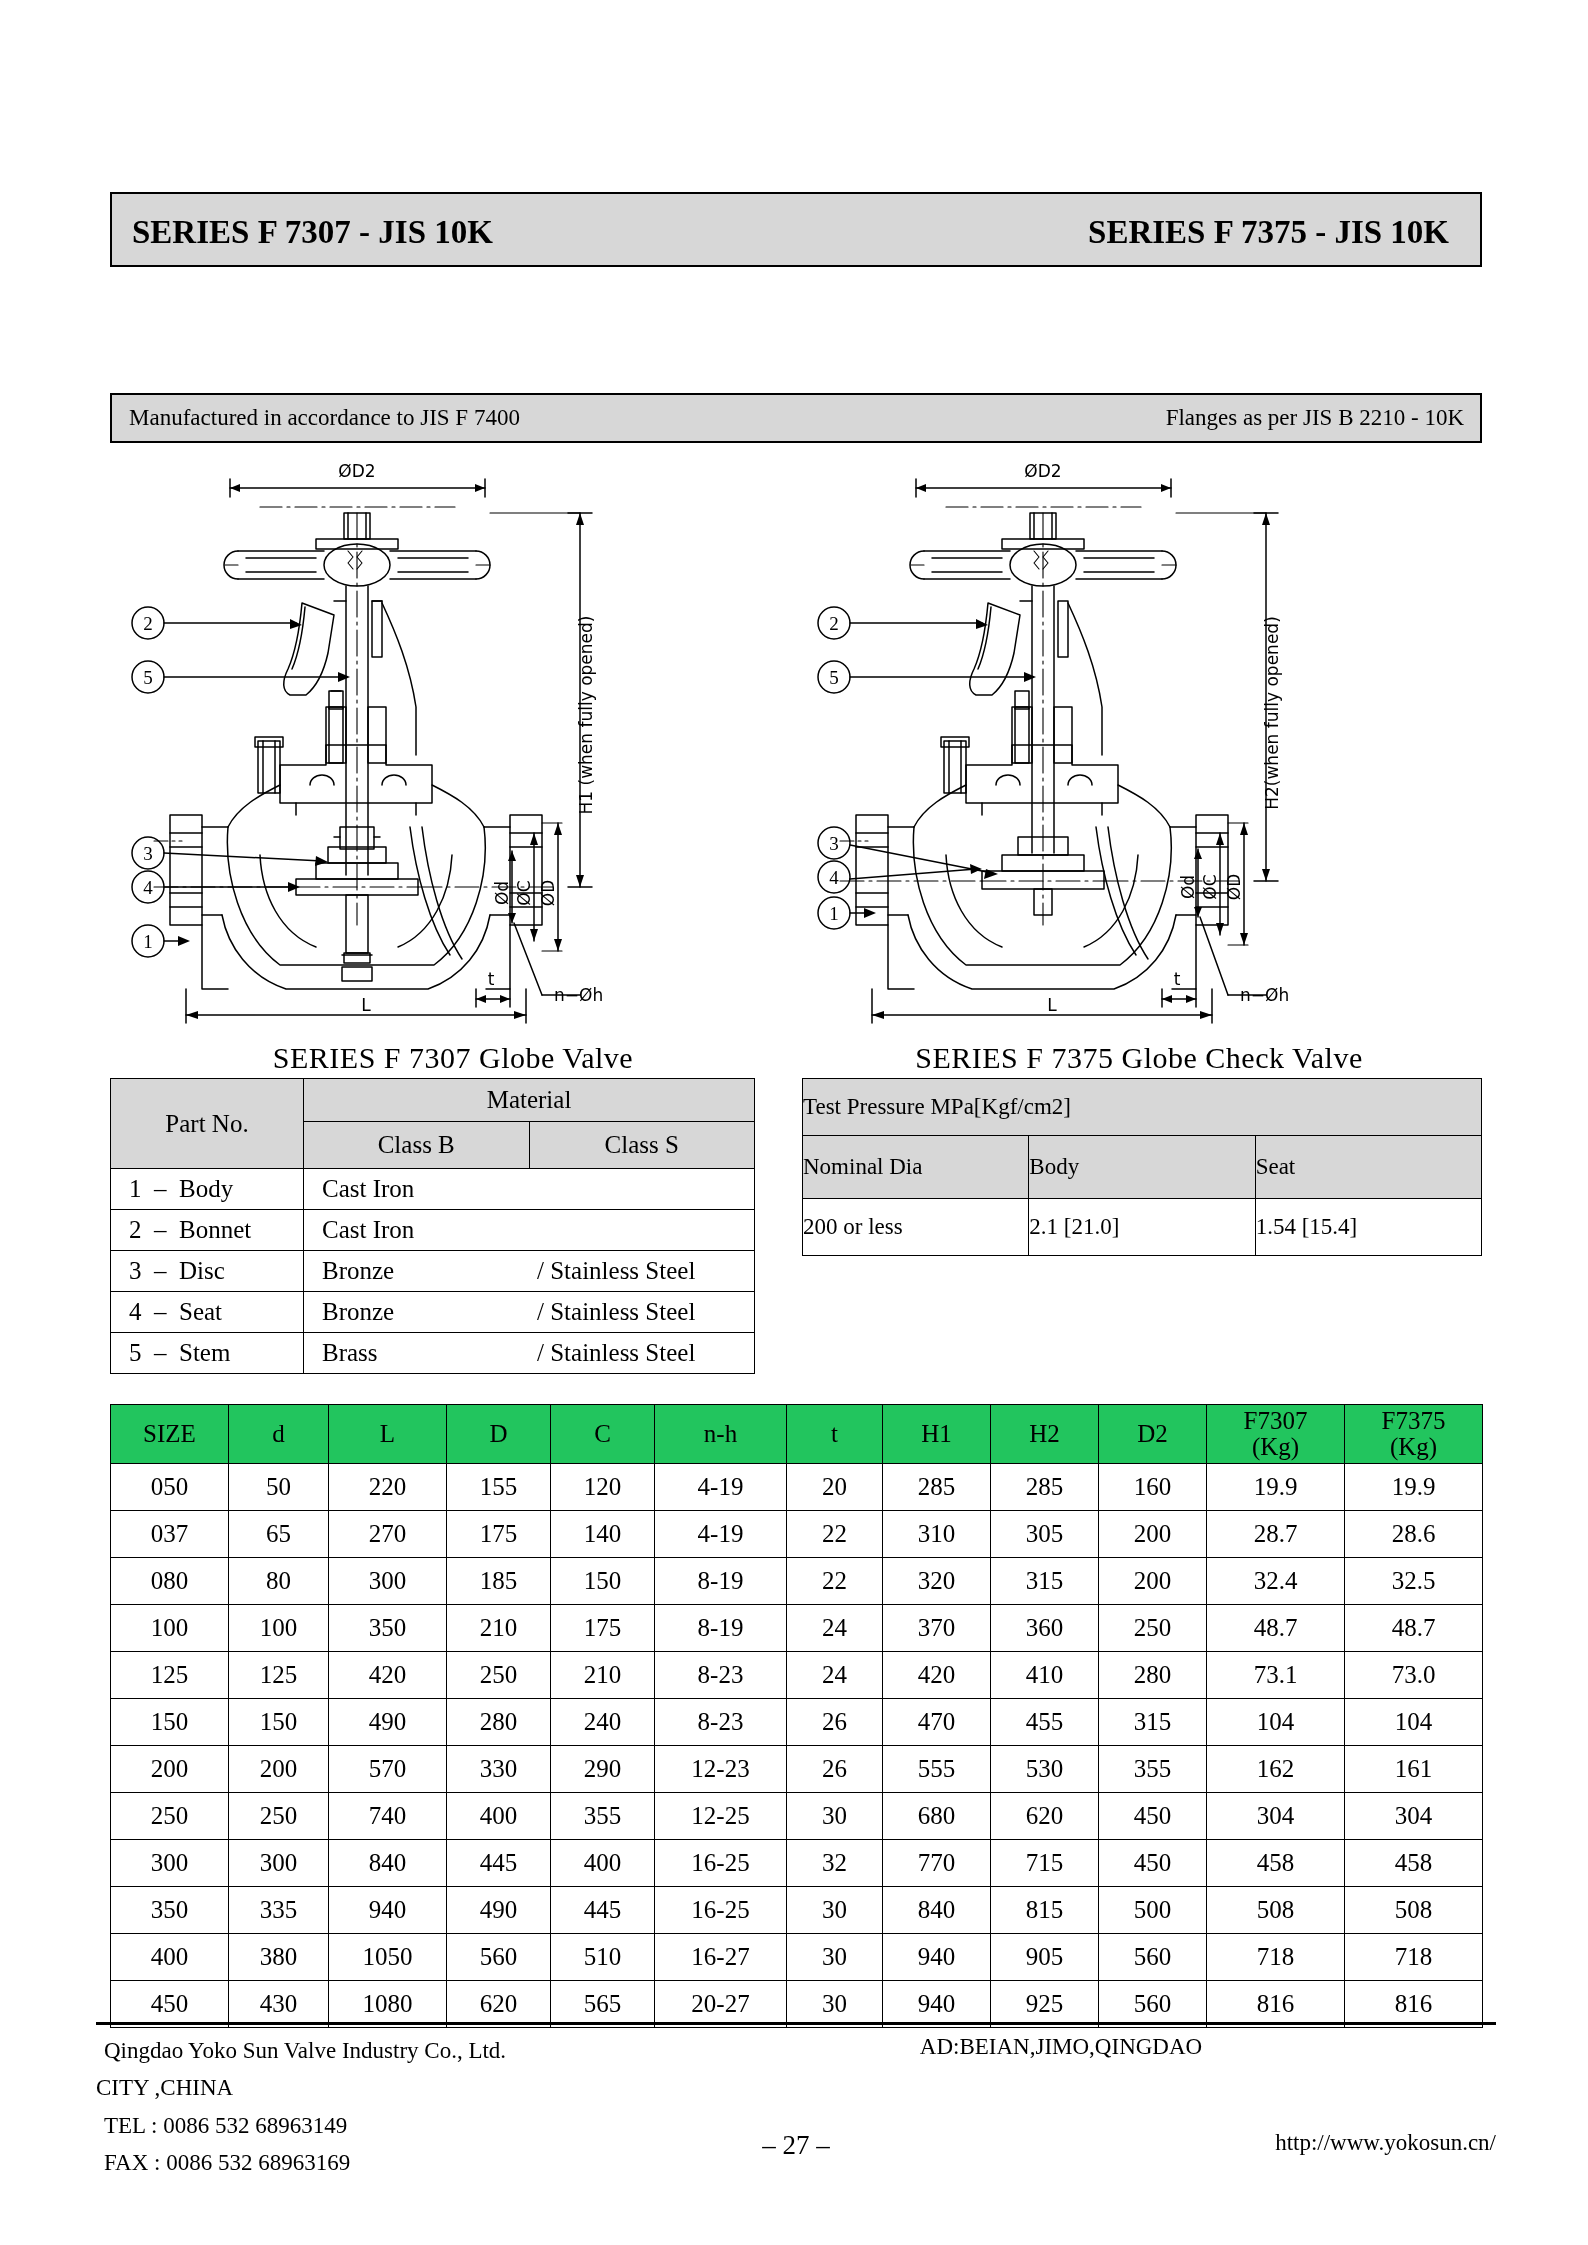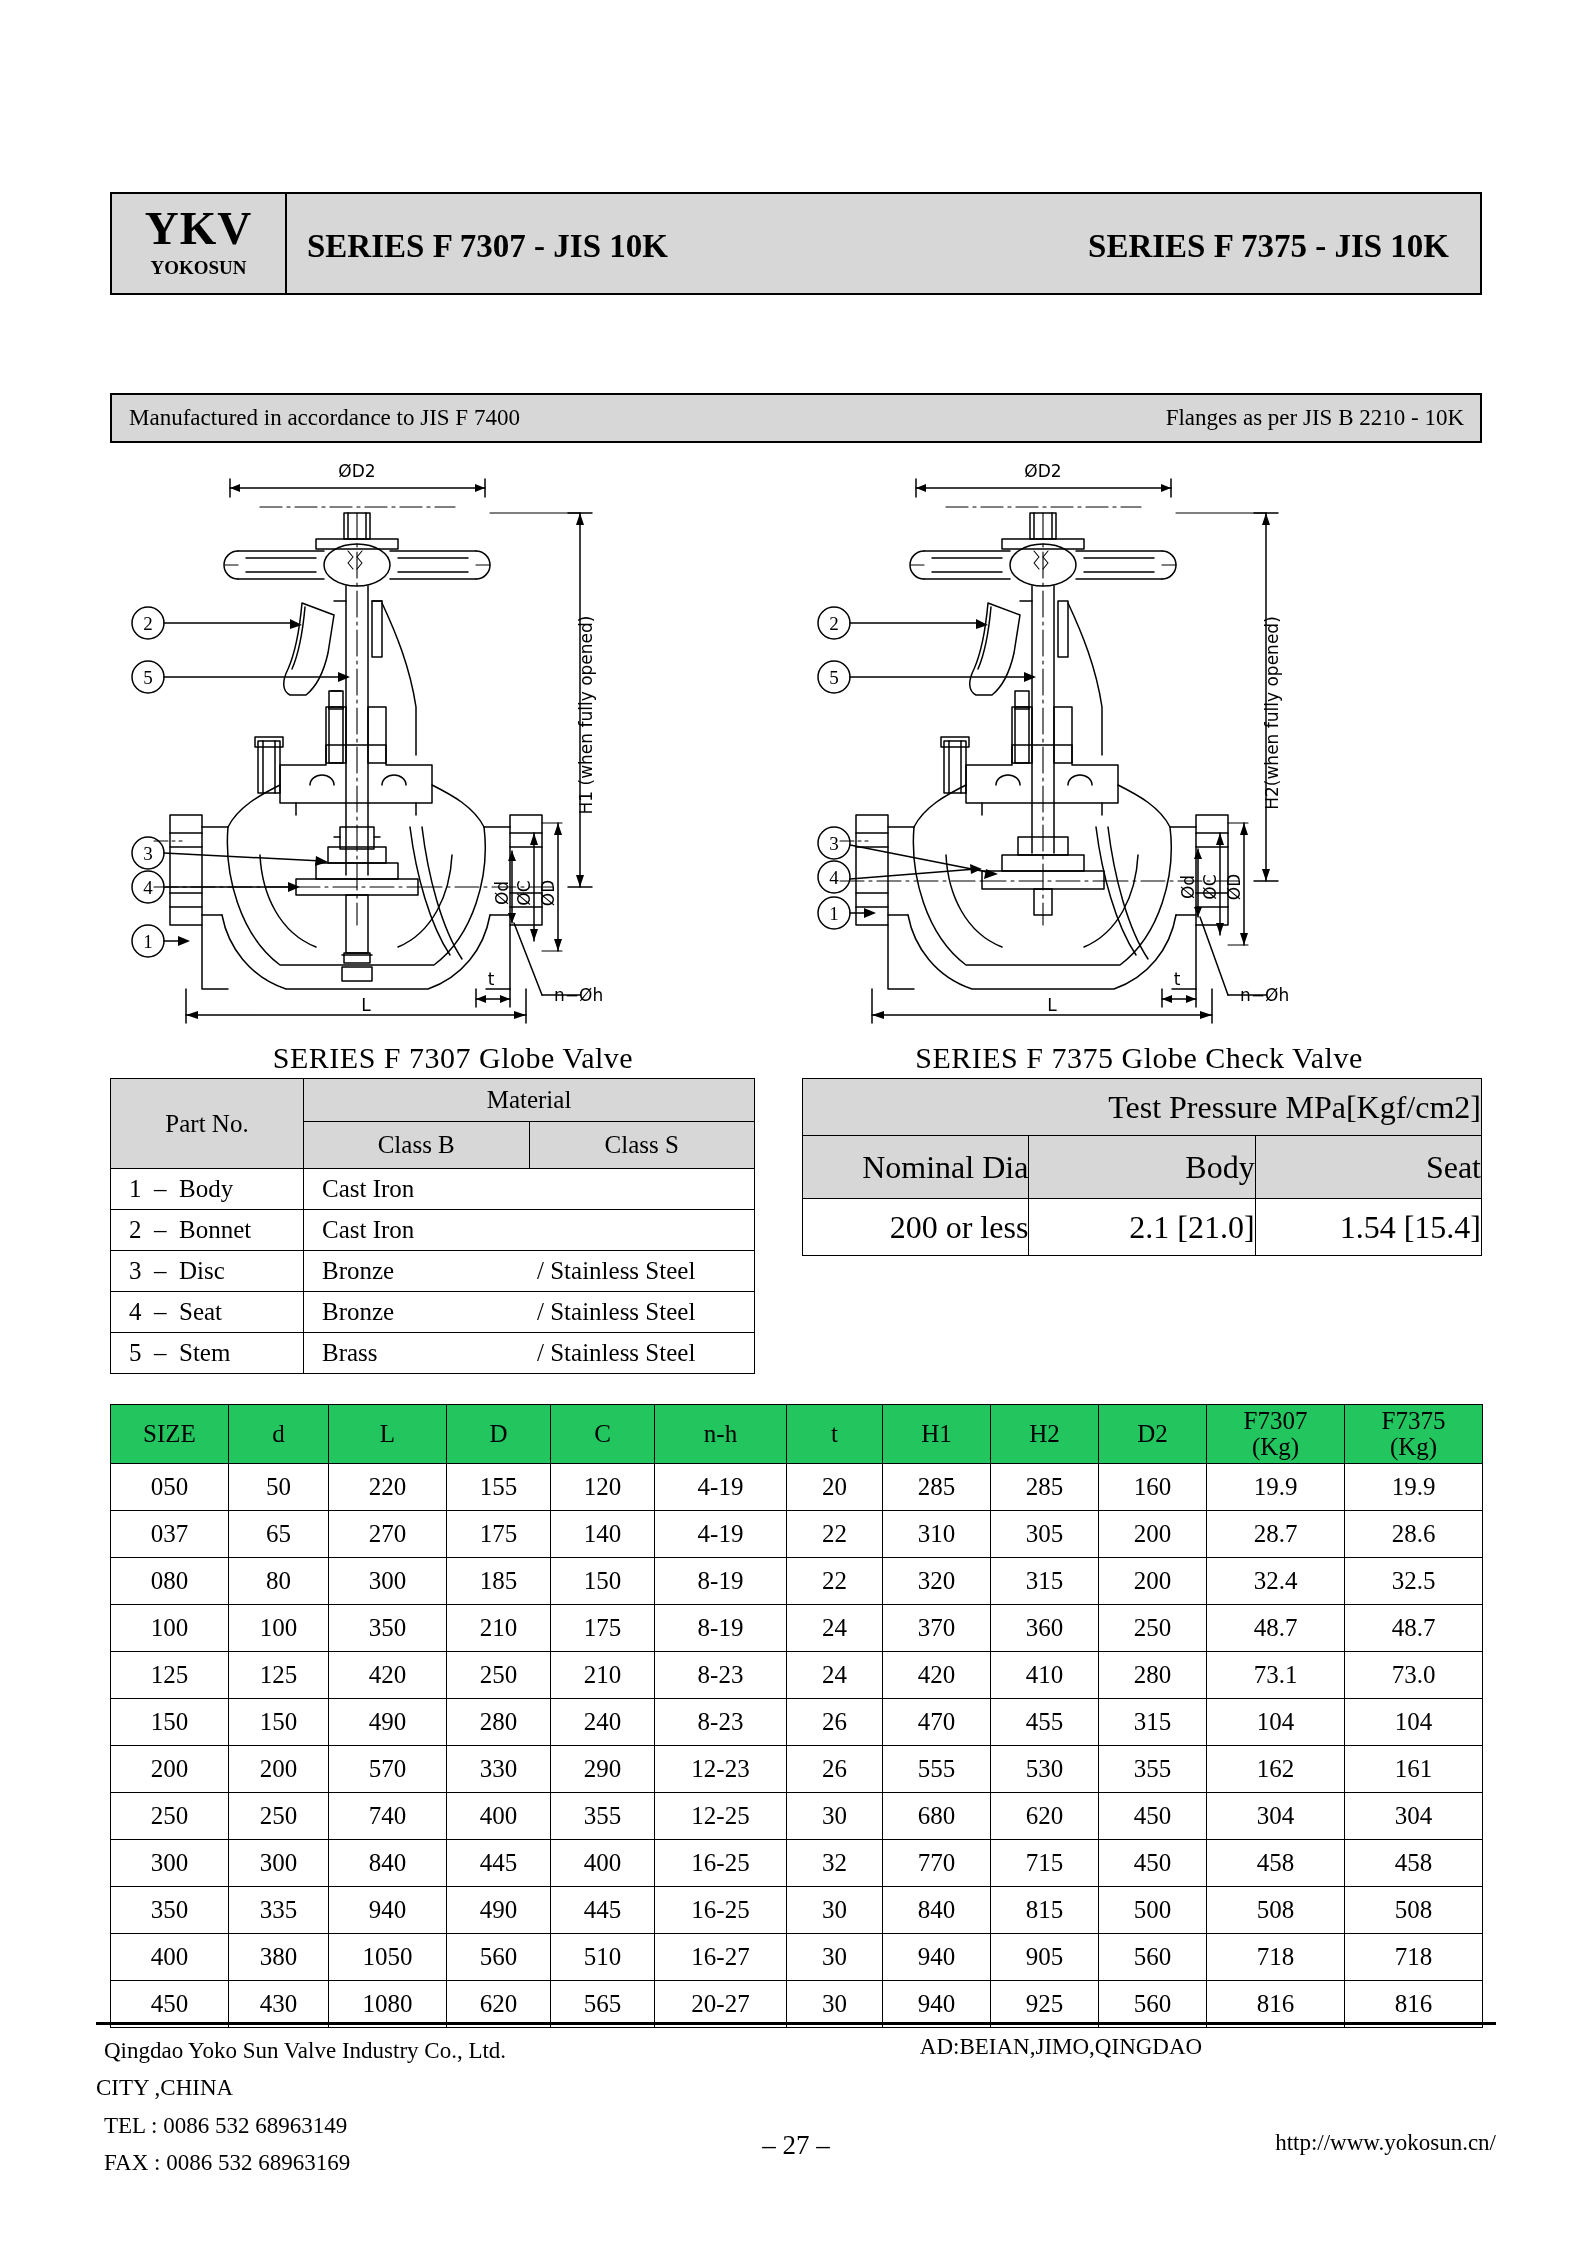--- a/index.html
+++ b/index.html
@@ -193,21 +193,21 @@
     border-left: none;
   }
 
   
   .tp-table {
     position: absolute;
     left: 692px;
     top: 0;
     width: 680px;
   }
-  .tp-table td { font-size: 32px; text-align: right; font-family: Liberation Serif, serif; }
+  .tp-table td { font-size: 23px; text-align: left; font-family: Liberation Serif, serif; }
   .tp-table .tp-title { height: 56px; }
   .tp-table .tp-sub { height: 62px; }
   .tp-table .tp-body { height: 56px; }
 
   
   .dim-wrap {
     position: absolute;
     left: 110px;
     top: 1404px;
     width: 1372px;
@@ -278,24 +278,20 @@
     top: 98px;
     font-size: 23px;
   }
 </style>
 </head>
 <body>
 
 <div class="page">
 
   <div class="title-block">
-    <div class="brand-cell">
-      <div class="brand-ykv">YKV</div>
-      <div class="brand-yokosun">YOKOSUN</div>
-    </div>
     <div class="title-cols">
       <div class="title-row r1">
         <div class="tcol left">SERIES F 7307 - JIS 10K</div>
         <div class="tcol right">SERIES F 7375 - JIS 10K</div>
       </div>
     </div>
   </div>
 
   <div class="standards-band">
     <div class="sb-left">Manufactured in accordance to JIS F 7400</div>

